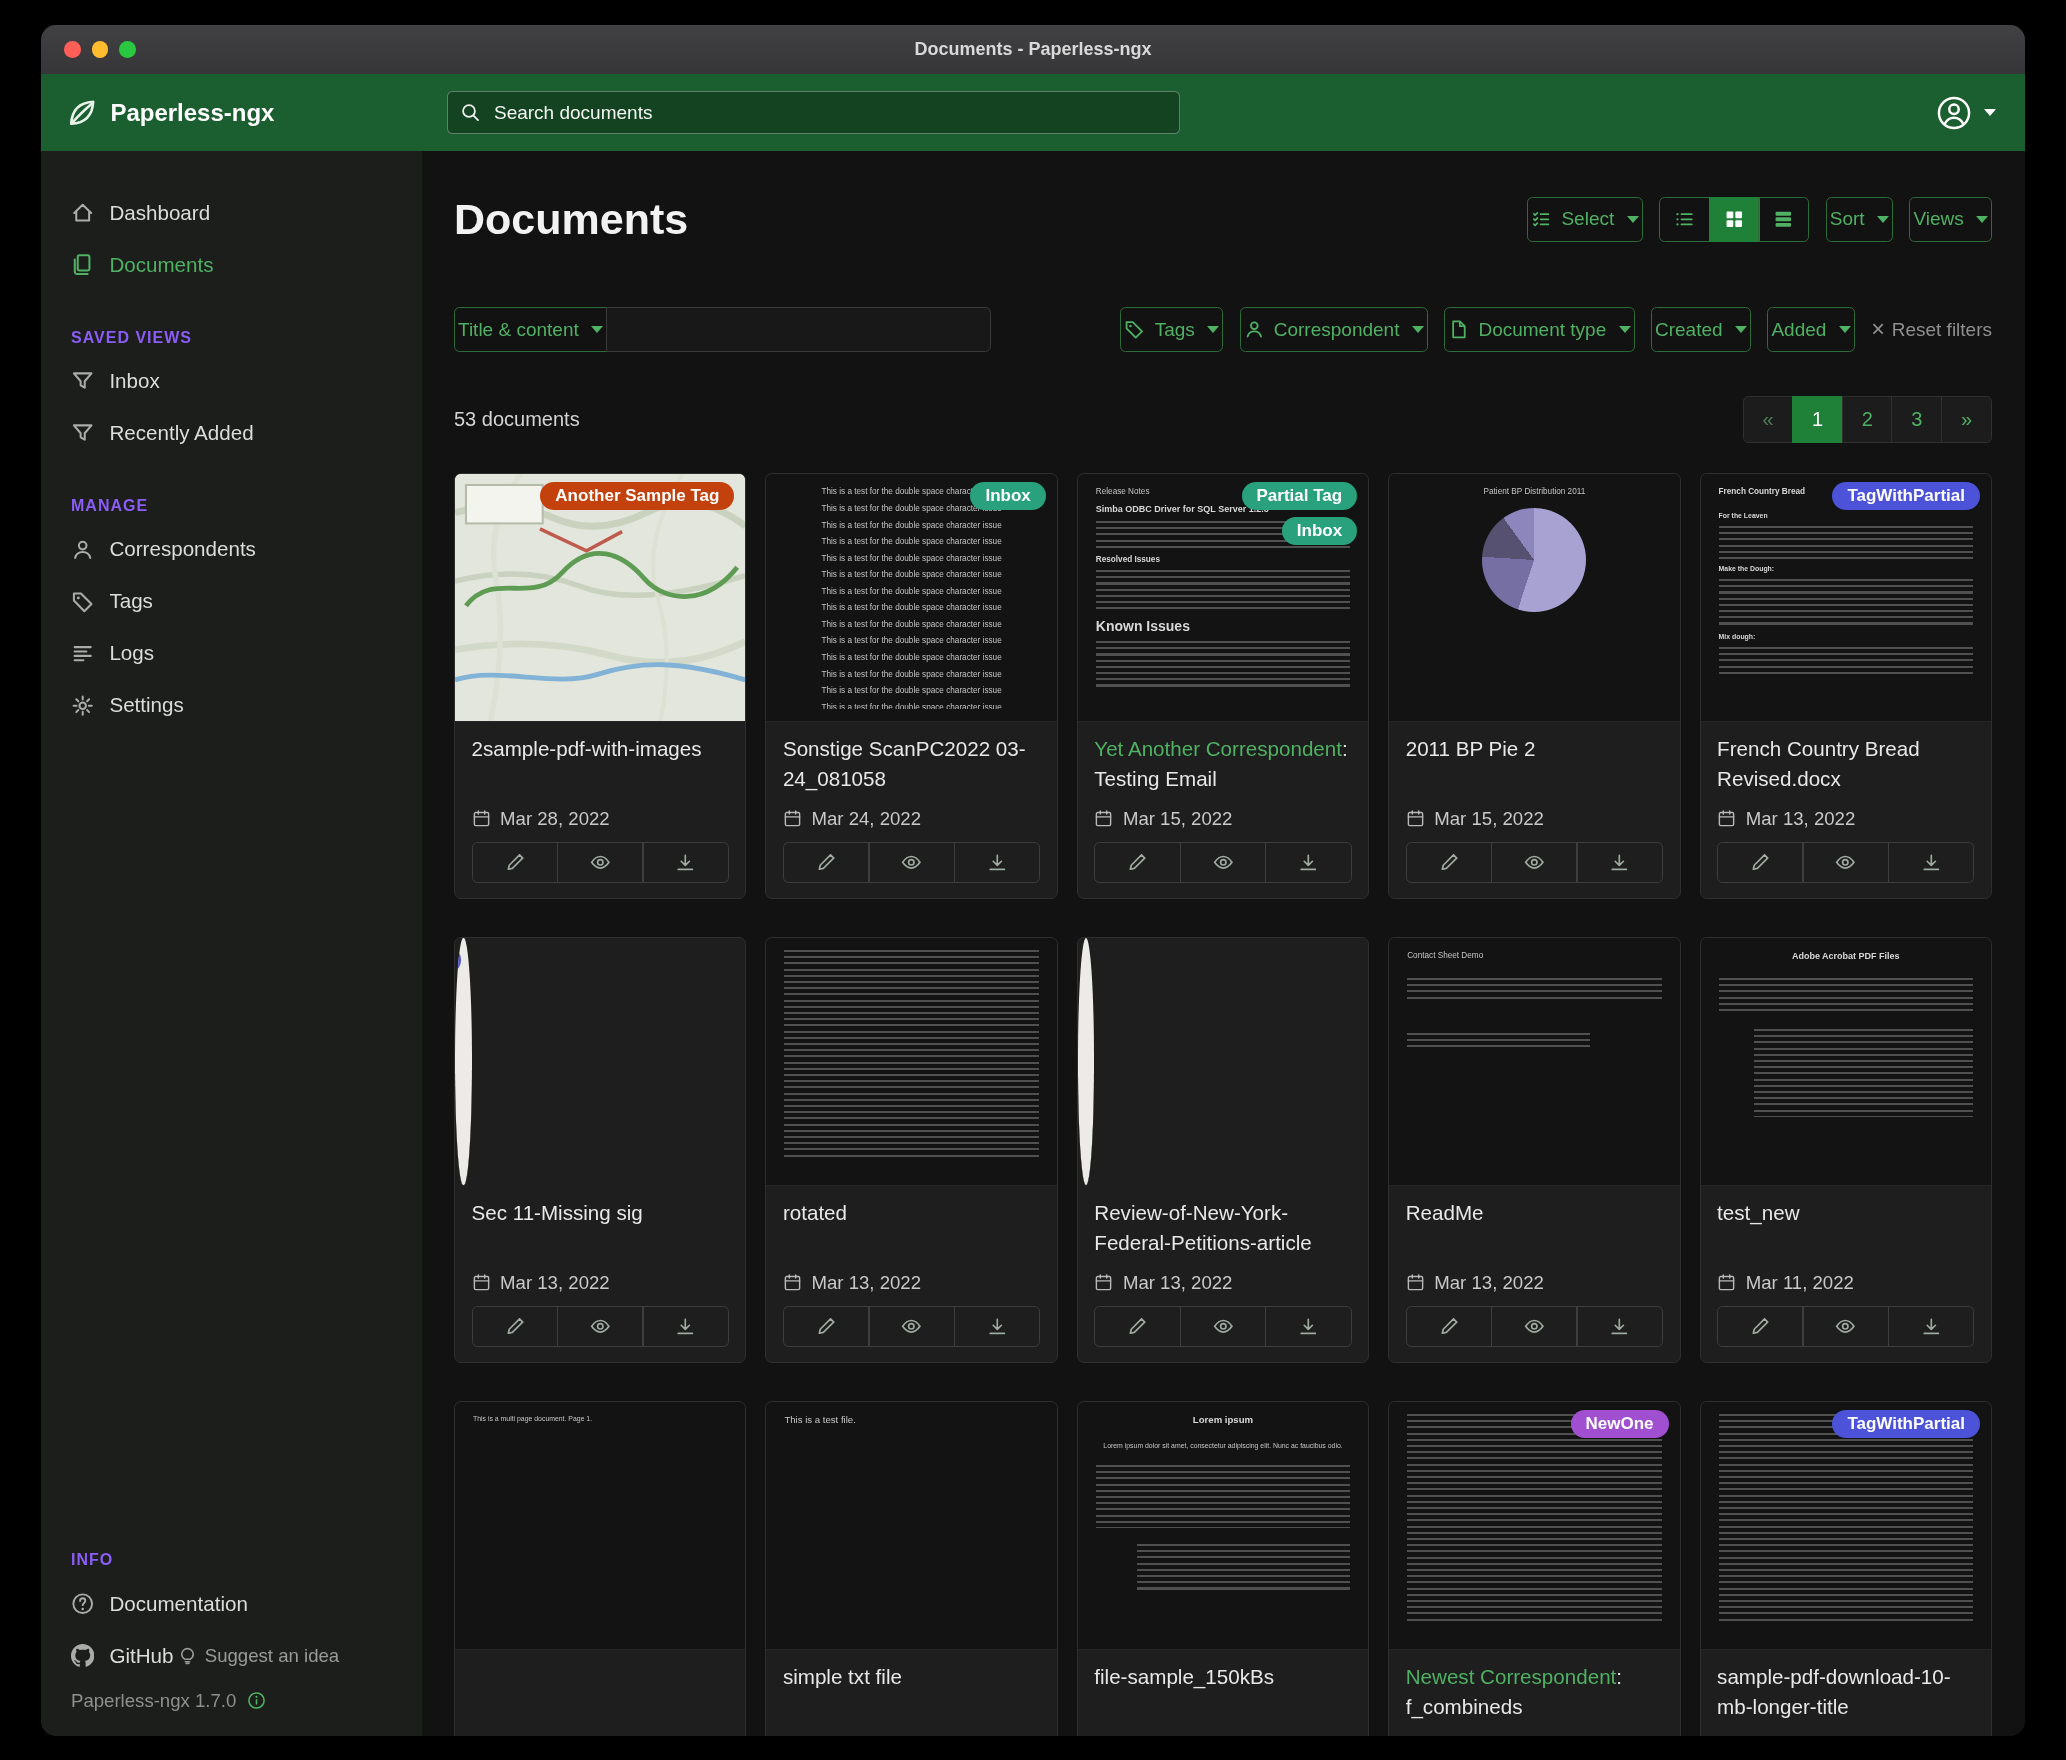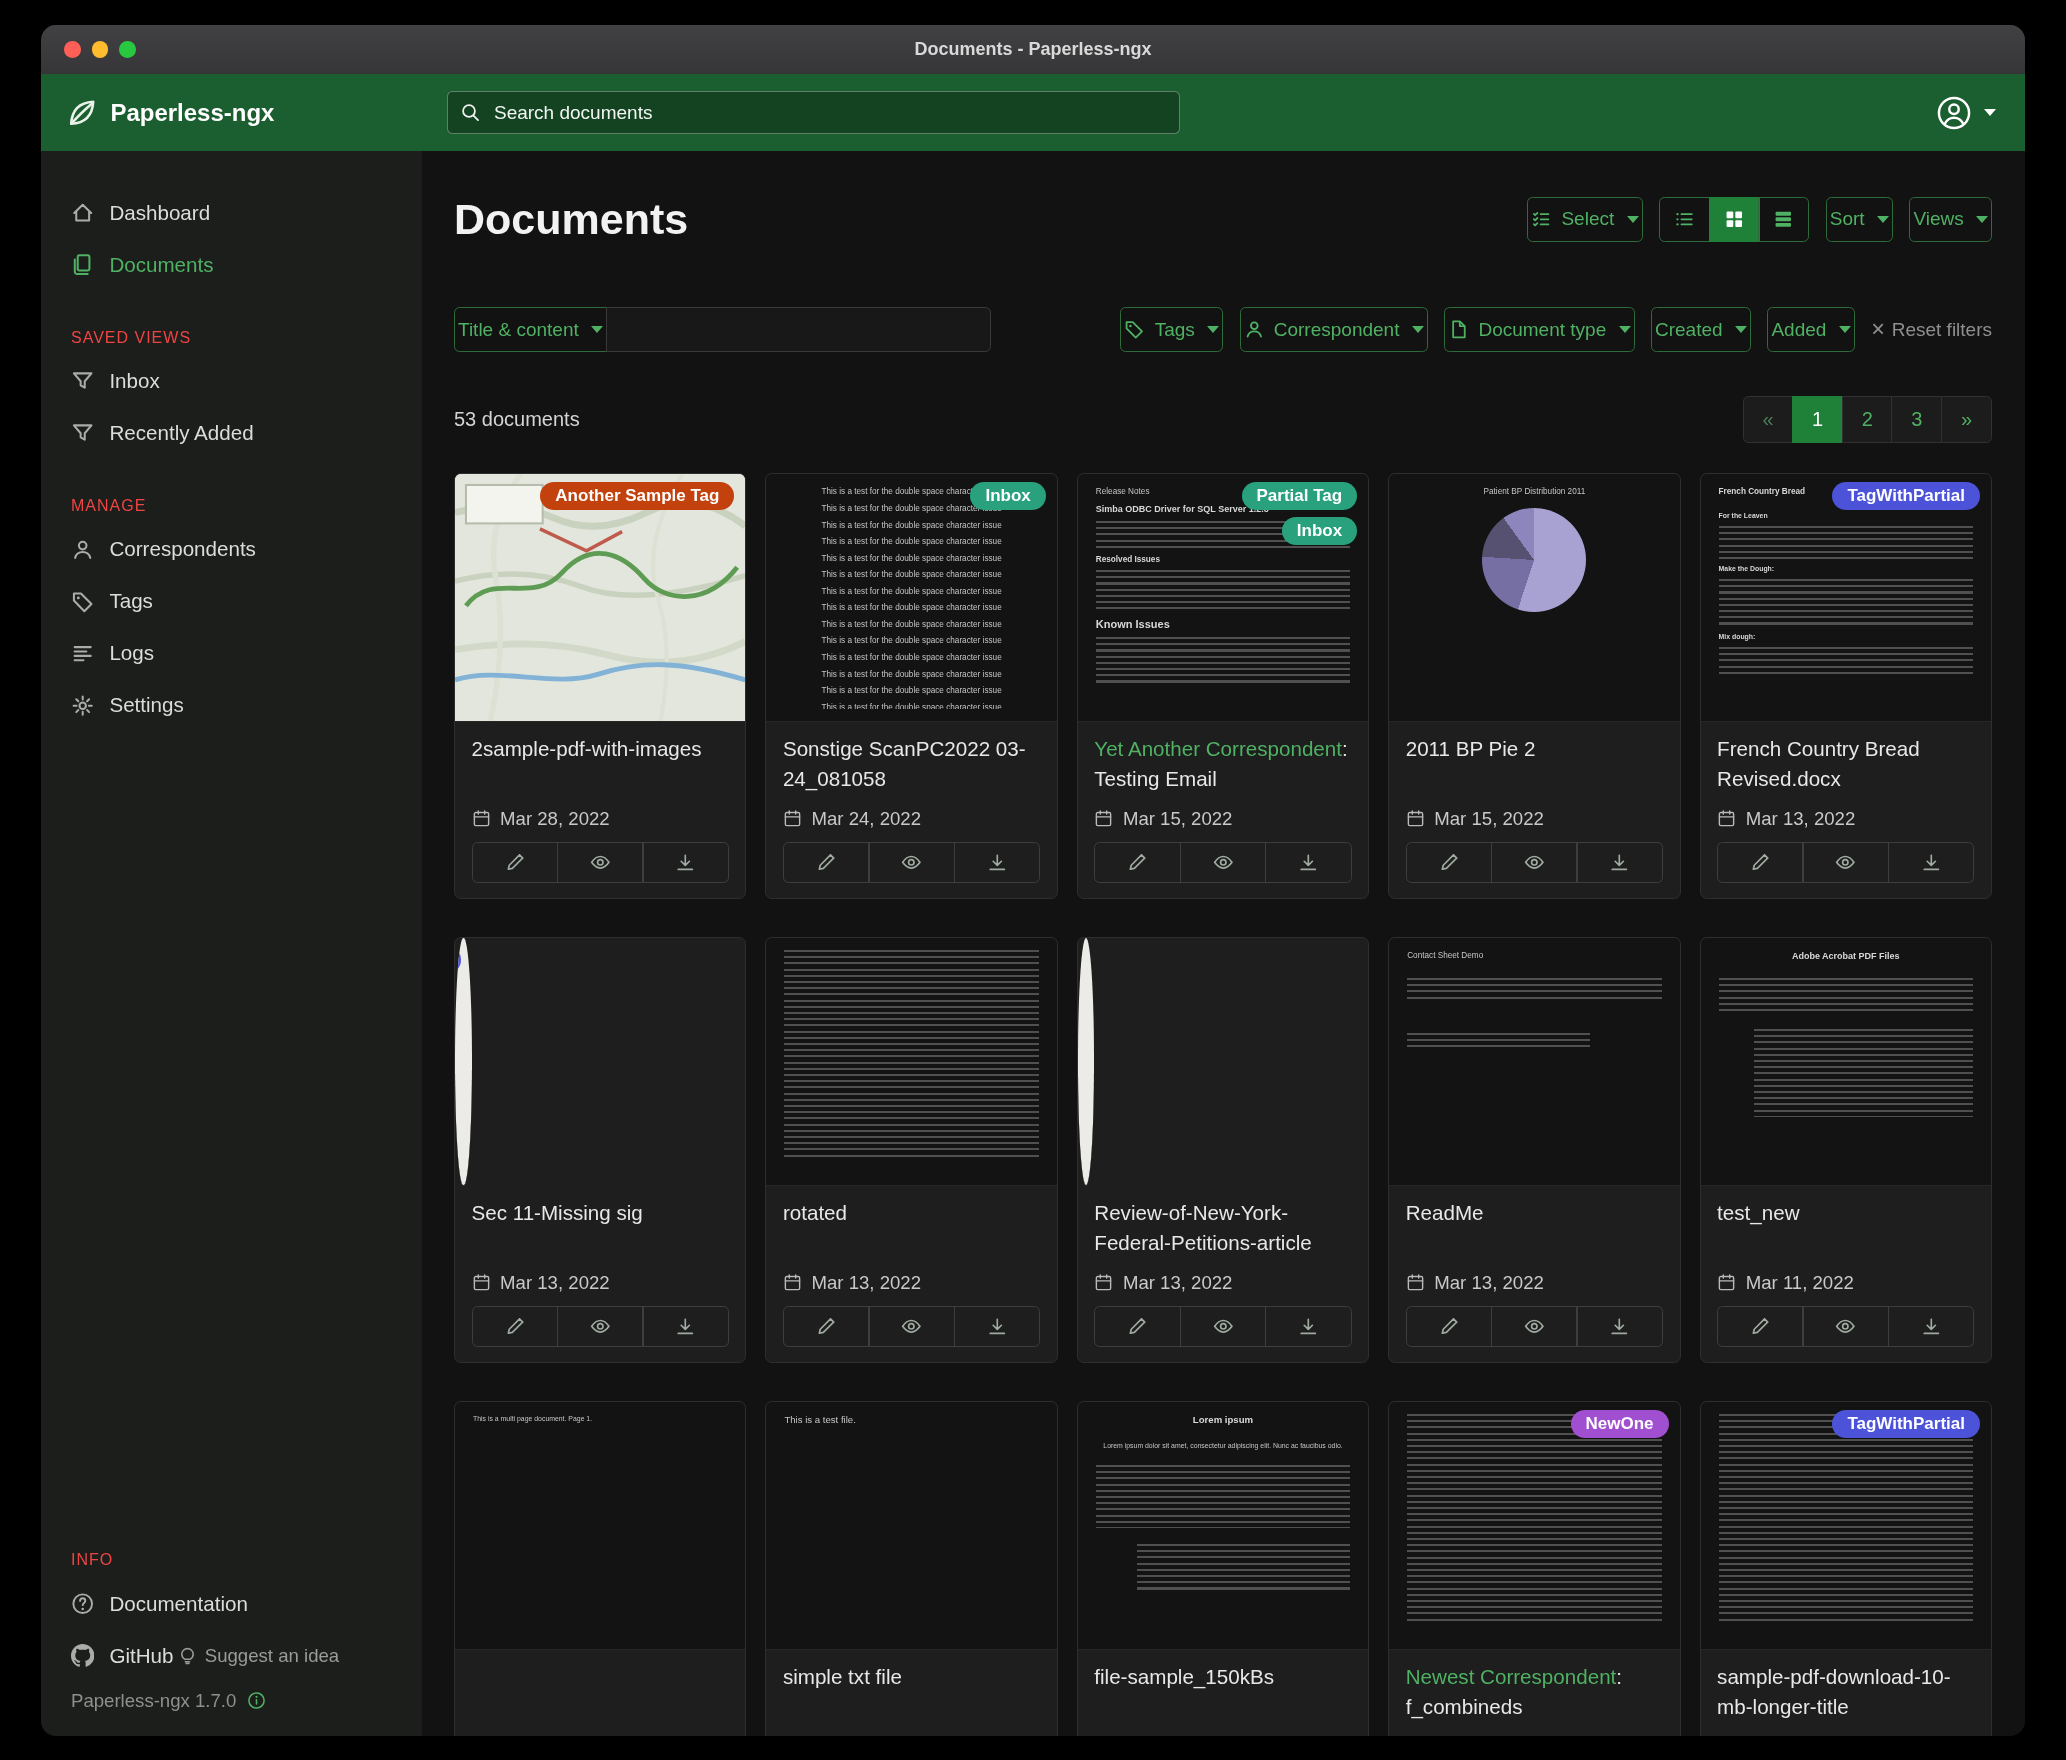--- a/index.html
+++ b/index.html
@@ -31,21 +31,21 @@
          border-top:7.6px solid currentColor;display:inline-block;margin-left:2.7px}
   
   .appbody{flex:1;display:flex;overflow:hidden}
   .sidebar{flex:0 0 381px;background:#1c1e1c;display:flex;flex-direction:column;
            padding:36px 0 16.5px;box-sizing:border-box;overflow:hidden}
   .nav-item{display:flex;align-items:center;gap:15px;height:52px;padding:0 13.7px 0 30px;
             color:#dcdcdc;font-size:20.6px;cursor:pointer;flex:0 0 auto}
   .nav-item .ic{width:23.4px;height:23.4px;color:#a9aca9;flex:0 0 auto}
   .nav-item.active{color:#4fb163}
   .nav-item.active .ic{color:#4fb163}
-  .sec-head{font-size:16px;letter-spacing:1px;color:#ef4444;font-weight:400;margin:38px 0 8.2px 30px}
+  .sec-head{font-size:16px;letter-spacing:1px;color:#8b5cf6;font-weight:700;margin:38px 0 8.2px 30px}
   .info-block{margin-top:auto}
   .info-row{display:flex;align-items:center}
   .suggest{display:flex;align-items:center;gap:8.2px;color:#9a9a9a;font-size:18.6px;margin-left:4.1px;cursor:pointer}
   .suggest .ic{width:19px;height:19px;color:#9a9a9a}
   .version-row{display:flex;align-items:center;gap:11px;padding-left:30px;height:38px;color:#8f8f8f;font-size:18.6px}
   .version-row .ic{width:19px;height:19px;color:#4fb163}
   
   .main{flex:1;min-width:0;padding:38px 33px 0 32px;box-sizing:border-box;display:flex;flex-direction:column;overflow:hidden;background:#121212}
   .page-head{display:flex;justify-content:space-between;align-items:center;margin-bottom:58px}
   h1{margin:0;font-size:43px;font-weight:700;color:#f2f2f2;line-height:60px}
@@ -460,21 +460,21 @@
             </div>
           </div>
           <div class="card">
             <div class="thumb ">
               <div class="doc-pad">
                 <div class="mini" style="font-size:8.2px">Release Notes</div>
                 <div class="mini b" style="font-size:9px">Simba ODBC Driver for SQL Server 1.2.3</div>
                 <div class="tx" style="height:27.5px;"></div>
                 <div class="mini b" style="font-size:8.2px">Resolved Issues</div>
                 <div class="tx" style="height:41px;"></div>
-                <div class="mini b" style="font-size:11px">Known Issues</div>
+                <div class="mini b" style="font-size:14px">Known Issues</div>
                 <div class="tx" style="height:47px;"></div>
               </div>
               <div class="tagcol">
                 <span class="tag-pill" style="background:#28a17c">Partial Tag</span>
                 <span class="tag-pill" style="background:#28a17c">Inbox</span>
               </div>
             </div>
             <div class="cbody">
               <div class="ctitle"><a class="corr">Yet Another Correspondent</a><span>: </span>Testing Email</div>
             </div>

